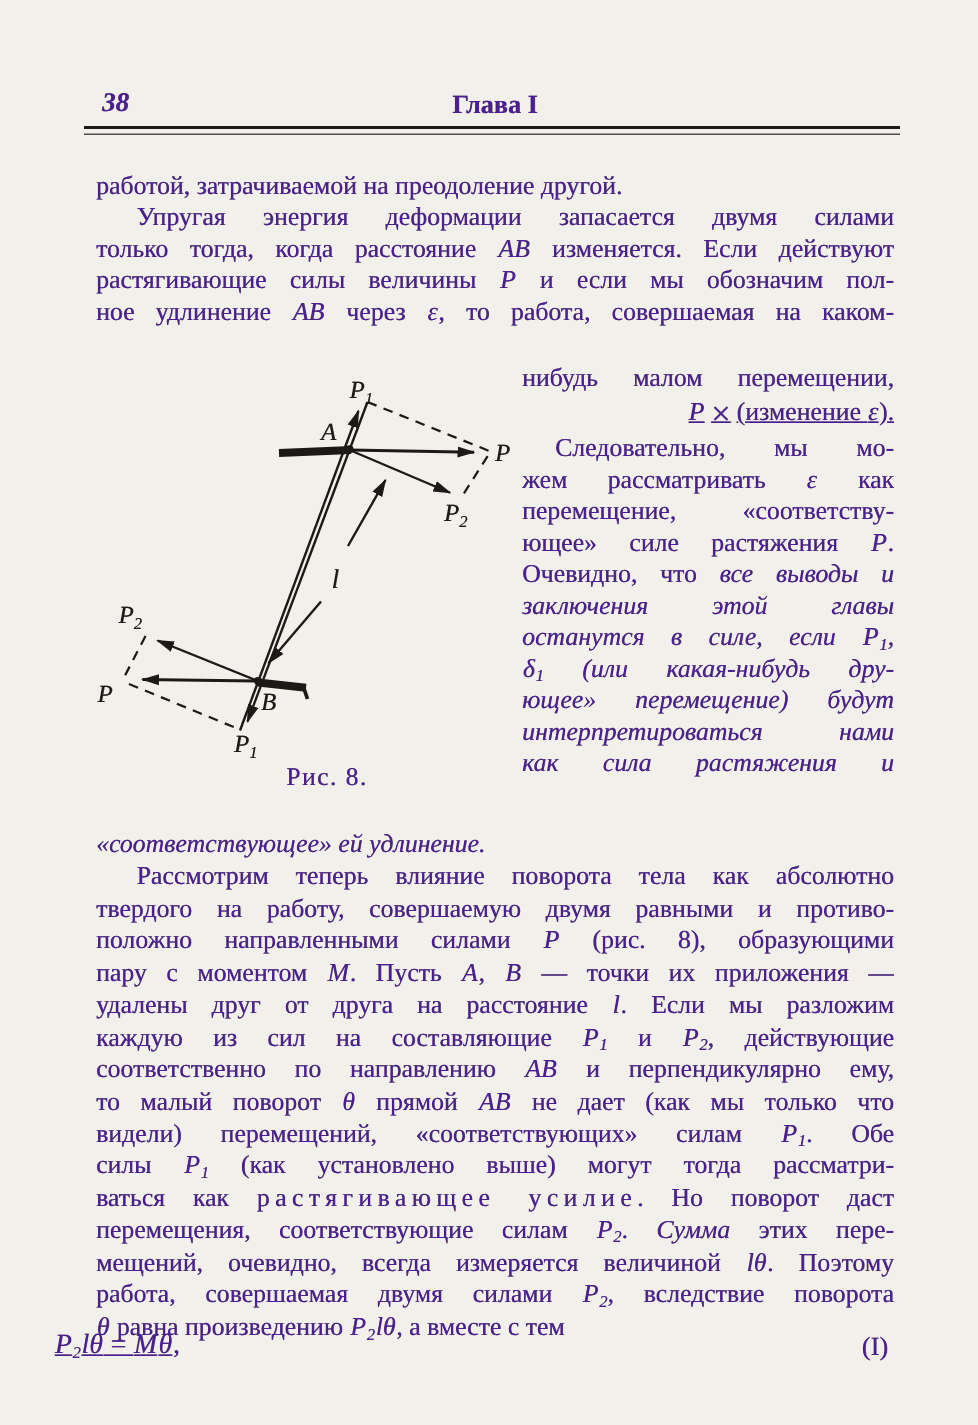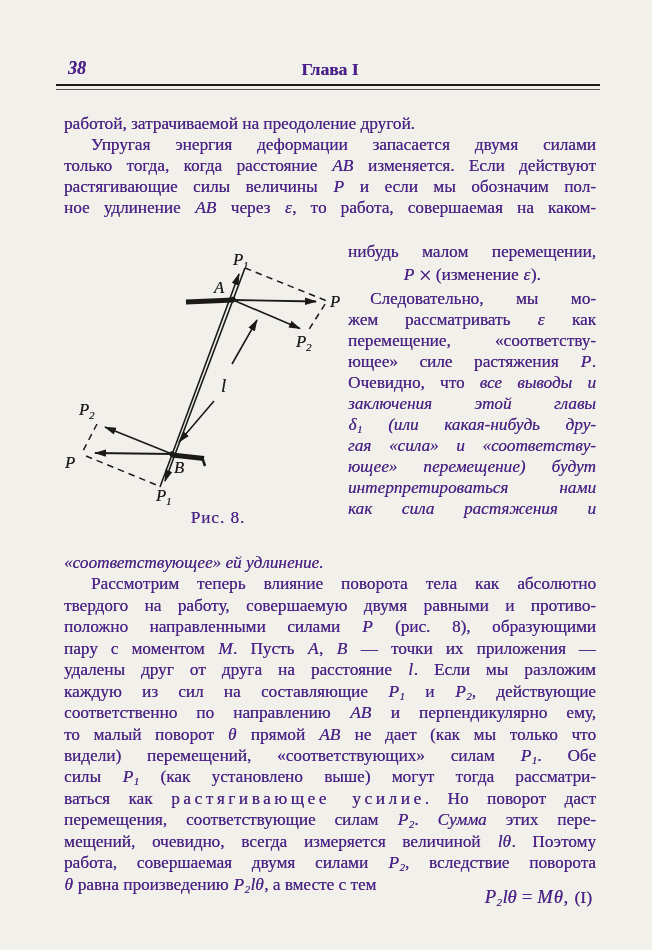--- a/index.html
+++ b/index.html
@@ -19,35 +19,35 @@
   .tblock{position:absolute;}
   #block-a{left:64px;top:113px;width:532px;}
   #block-right{left:348px;top:241px;width:248px;}
   #block-b{left:64px;top:552px;width:532px;}
   .line{height:21px;line-height:21px;font-size:17.2px;text-align:justify;overflow:hidden;white-space:nowrap;}
   .line.j{white-space:normal;}
   .line.j::after{content:"";display:inline-block;width:100%;height:0;}
   #block-b .line{height:21.45px;line-height:21.45px;}
   .line.ind{text-indent:27px;}
   #block-right .line.ind{text-indent:22px;}
-  .line.fline{height:26px;line-height:26px;text-align:center;white-space:nowrap;}
+  .line.fline{height:26px;line-height:26px;text-align:right;white-space:nowrap;text-decoration:underline;}
   .line.fline::after{content:none;}
   .it{font-style:italic;}
   .mv{font-style:italic;padding:0 0.5px;}
   sub{font-size:11px;font-style:italic;line-height:0;vertical-align:-3px;}
   .sp{letter-spacing:3.6px;}
   .x{font-size:23px;vertical-align:-2.5px;padding:0 4px;font-style:normal;}
   
   #figure{position:absolute;left:64px;top:246px;width:286px;}
   #figure svg{display:block;overflow:visible;}
   #figcap{margin-top:4px;padding-left:22px;text-align:center;font-size:17px;letter-spacing:1px;}
   .flab{font-family:"Liberation Serif","DejaVu Serif",serif;font-style:italic;font-size:16.5px;fill:#1b1a18;}
   
   #eq{position:absolute;left:64px;top:883px;width:532px;height:28px;line-height:28px;font-size:18.5px;}
-  #eq-main{position:absolute;left:0;right:0;text-align:right;transform:translateX(-28px);}
+  #eq-main{position:absolute;left:0;right:0;text-align:left;transform:translateX(-28px);text-decoration:underline;}
   #eq-tag{position:absolute;right:4px;top:0;font-size:17.5px;}
 </style>
 </head>
 <body>
 
 <div id="page">
 
   <div id="hdr">
     <span id="pgnum">38</span>
     <span id="chap">Глава I</span>
@@ -111,22 +111,22 @@
 
   <div id="block-right" class="tblock">
       <div class="line j"><span>нибудь малом перемещении,</span></div>
       <div class="line fline"><span class="mv">P</span><span class="x">×</span><span>(изменение </span><span class="mv">ε</span><span>).</span></div>
       <div class="line j ind"><span>Следовательно, мы мо-</span></div>
       <div class="line j"><span>жем рассматривать </span><span class="mv">ε</span><span> как</span></div>
       <div class="line j"><span>перемещение, «соответству-</span></div>
       <div class="line j"><span>ющее» силе растяжения </span><span class="mv">P</span><span>.</span></div>
       <div class="line j"><span>Очевидно, что </span><span class="it">все выводы и</span></div>
       <div class="line j"><span class="it">заключения этой главы</span></div>
+      <div class="line j"><span class="it">останутся в силе, если </span><span class="mv">P</span><sub>1</sub><span class="it">,</span></div>
       <div class="line j"><span class="mv">δ</span><sub>1</sub><span class="it"> (или какая-нибудь дру-</span></div>
-      <div class="line j"><span class="it">гая «сила» и «соответству-</span></div>
       <div class="line j"><span class="it">ющее» перемещение) будут</span></div>
       <div class="line j"><span class="it">интерпретироваться нами</span></div>
       <div class="line j"><span class="it">как сила растяжения и</span></div>
     </div>
 
   <div id="block-b" class="tblock">
       <div class="line"><span class="it">«соответствующее» ей удлинение.</span></div>
       <div class="line j ind"><span>Рассмотрим теперь влияние поворота тела как абсолютно</span></div>
       <div class="line j"><span>твердого на работу, совершаемую двумя равными и противо-</span></div>
       <div class="line j"><span>положно направленными силами </span><span class="mv">P</span><span> (рис. 8), образующими</span></div>

